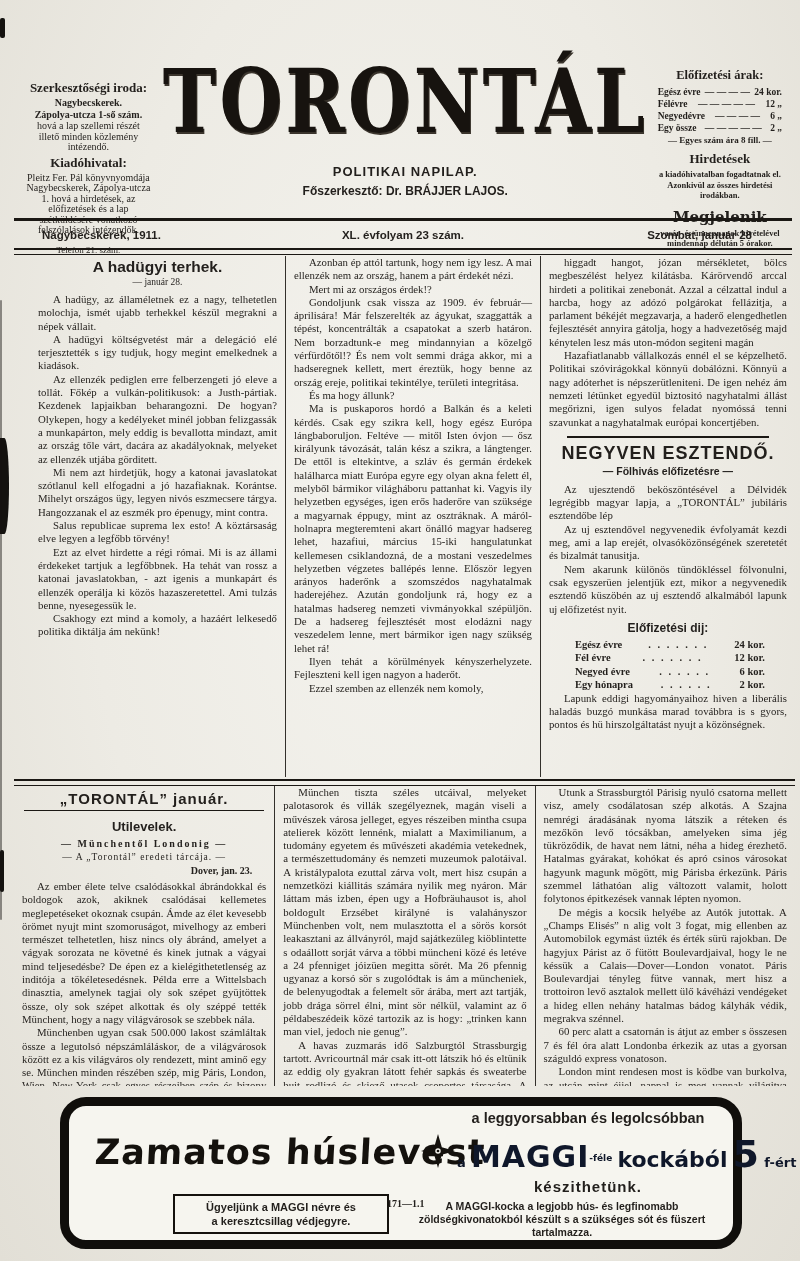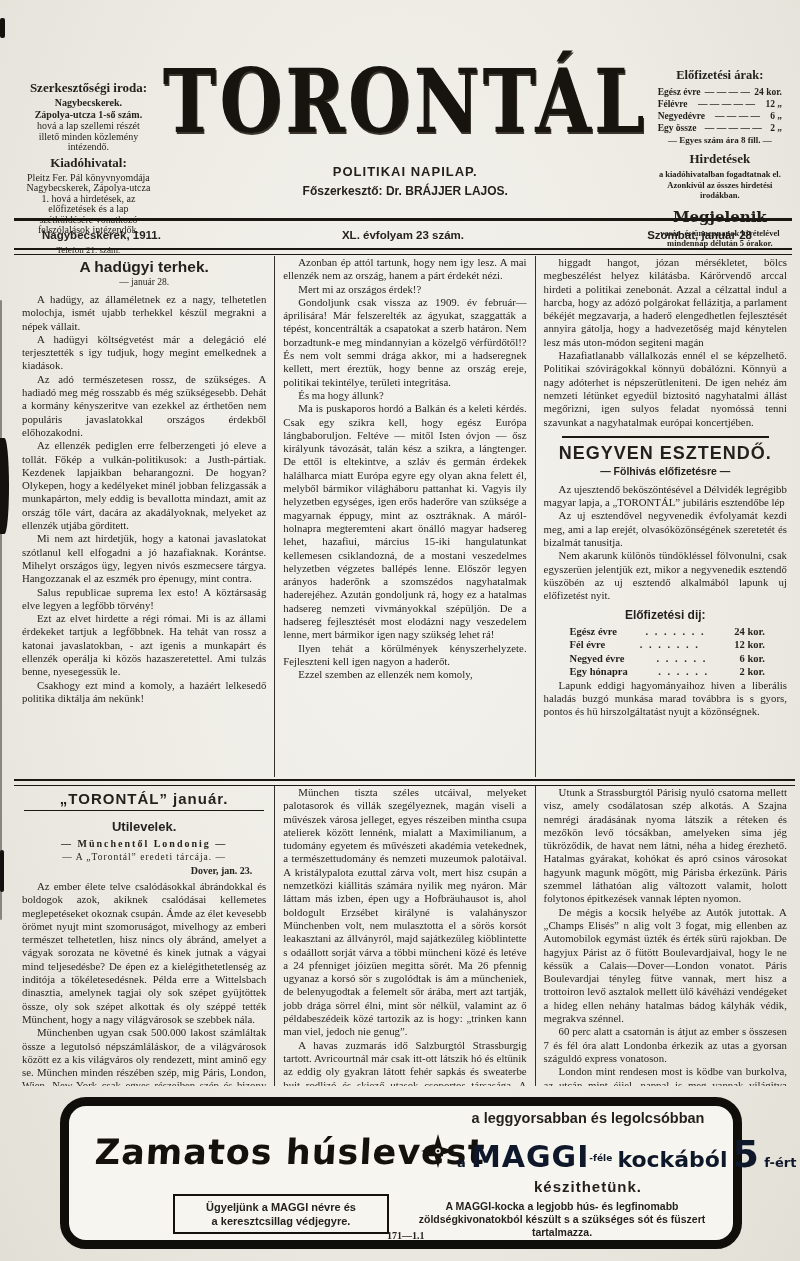--- a/index.html
+++ b/index.html
@@ -50,21 +50,21 @@
   .rule-thick{position:absolute;left:14px;right:8px;top:218px;border-top:3px solid #1b1814;}
   .dateline{position:absolute;left:14px;right:8px;top:224px;height:22px;
     display:flex;align-items:center;
     font-family:"Liberation Sans","DejaVu Sans",sans-serif;font-weight:bold;font-size:11.5px;}
   .dateline .dl-l{width:33%;padding-left:28px;box-sizing:border-box;}
   .dateline .dl-c{width:34%;text-align:center;}
   .dateline .dl-r{width:33%;text-align:right;padding-right:40px;box-sizing:border-box;}
   .rule-dbl{position:absolute;left:14px;right:8px;top:248px;height:4px;
     border-top:2px solid #1b1814;border-bottom:1px solid #1b1814;}
   
-  .main{position:absolute;top:256px;left:14px;right:5px;height:521px;display:flex;overflow:hidden;}
+  .main{position:absolute;top:256px;left:30px;right:5px;height:521px;display:flex;overflow:hidden;}
   .feuille{position:absolute;top:786px;left:14px;right:5px;height:300px;display:flex;overflow:hidden;}
   .sep-dbl{position:absolute;left:14px;right:5px;top:779px;height:4px;
     border-top:2px solid #1b1814;border-bottom:1px solid #1b1814;}
   .col{width:33.33%;box-sizing:border-box;padding:0 8px;overflow:hidden;}
   .col + .col{border-left:1px solid #33302b;}
   p.bp{font-size:10.8px;line-height:13.3px;text-align:justify;margin:0;text-indent:15px;}
   .art-title{font-family:"Liberation Sans","DejaVu Sans",sans-serif;font-weight:bold;
     font-size:15.5px;text-align:center;margin:2px 0 1px;}
   .art-date{font-size:9.5px;text-align:center;margin:0 0 6px;}
   .art-rule{border-top:2px solid #1b1814;margin:7px 18px 5px;}
@@ -103,21 +103,21 @@
   .ad-brandline .five{font-size:38px;font-weight:bold;}
   .ad-brandline .fert{font-size:13px;font-weight:bold;}
   .ad-keszit{position:absolute;top:72px;left:392px;right:18px;text-align:center;
     font-family:"Liberation Sans","DejaVu Sans",sans-serif;font-weight:bold;font-size:15px;letter-spacing:1px;}
   .ad-footer{position:absolute;top:94px;left:336px;right:14px;text-align:center;
     font-family:"Liberation Sans","DejaVu Sans",sans-serif;font-weight:bold;
     font-size:10.5px;line-height:13px;}
   .ad-note{position:absolute;left:104px;top:88px;width:200px;border:2.5px solid #14110d;
     padding:4px 6px;text-align:center;
     font-family:"Liberation Sans","DejaVu Sans",sans-serif;font-weight:bold;font-size:11px;line-height:14px;}
-  .ad-ref{position:absolute;left:318px;top:124px;font-size:10px;font-weight:bold;}
+  .ad-ref{position:absolute;left:318px;top:92px;font-size:10px;font-weight:bold;}
 </style>
 </head>
 <body>
 
 <div class="page">
 
   <div class="artifact a1"></div>
   <div class="artifact a2"></div>
   <div class="artifact a3"></div>
   <div class="artifact a4"></div>
@@ -182,21 +182,20 @@
   <div class="rule-dbl"></div>
 
   <div class="main">
     <div class="col">
       <div class="art-title">A hadügyi terhek.</div>
       <div class="art-date">— január 28.</div>
       <div>
 
       <p class="bp">A hadügy, az államéletnek ez a nagy, telhetetlen molochja, ismét ujabb terhekkel készül megrakni a népek vállait.</p>
           <p class="bp">A hadügyi költségvetést már a delegáció elé terjesztették s igy tudjuk, hogy megint emelkednek a kiadások.</p>
-          <p class="bp">Az adó természetesen rossz, de szükséges. A hadiadó meg még rosszabb és még szükségesebb. Dehát a kormány kényszeritve van ezekkel az érthetően nem populáris javaslatokkal országos érdekből előhozakodni.</p>
           <p class="bp">Az ellenzék pediglen erre felberzengeti jó eleve a tollát. Főkép a vulkán-politikusok: a Justh-pártiak. Kezdenek lapjaikban beharangozni. De hogyan? Olykepen, hogy a kedélyeket minél jobban felizgassák a munkapárton, mely eddig is bevallotta mindazt, amit az ország tőle várt, dacára az akadályoknak, melyeket az ellenzék utjába görditett.</p>
           <p class="bp">Mi nem azt hirdetjük, hogy a katonai javaslatokat szótlanul kell elfogadni a jó hazafiaknak. Korántse. Mihelyt országos ügy, legyen nivós eszmecsere tárgya. Hangozzanak el az eszmék pro épenugy, mint contra.</p>
           <p class="bp">Salus republicae suprema lex esto! A köztársaság elve legyen a legfőbb törvény!</p>
           <p class="bp">Ezt az elvet hirdette a régi római. Mi is az állami érdekeket tartjuk a legfőbbnek. Ha tehát van rossz a katonai javaslatokban, - azt igenis a munkapárt és ellenzék operálja ki közös hazaszeretettel. Ami tulzás benne, nyesegessük le.</p>
           <p class="bp">Csakhogy ezt mind a komoly, a hazáért lelkesedő politika diktálja ám nekünk!</p>
         </div>
     </div>
     <div class="col">
       <div>
 

